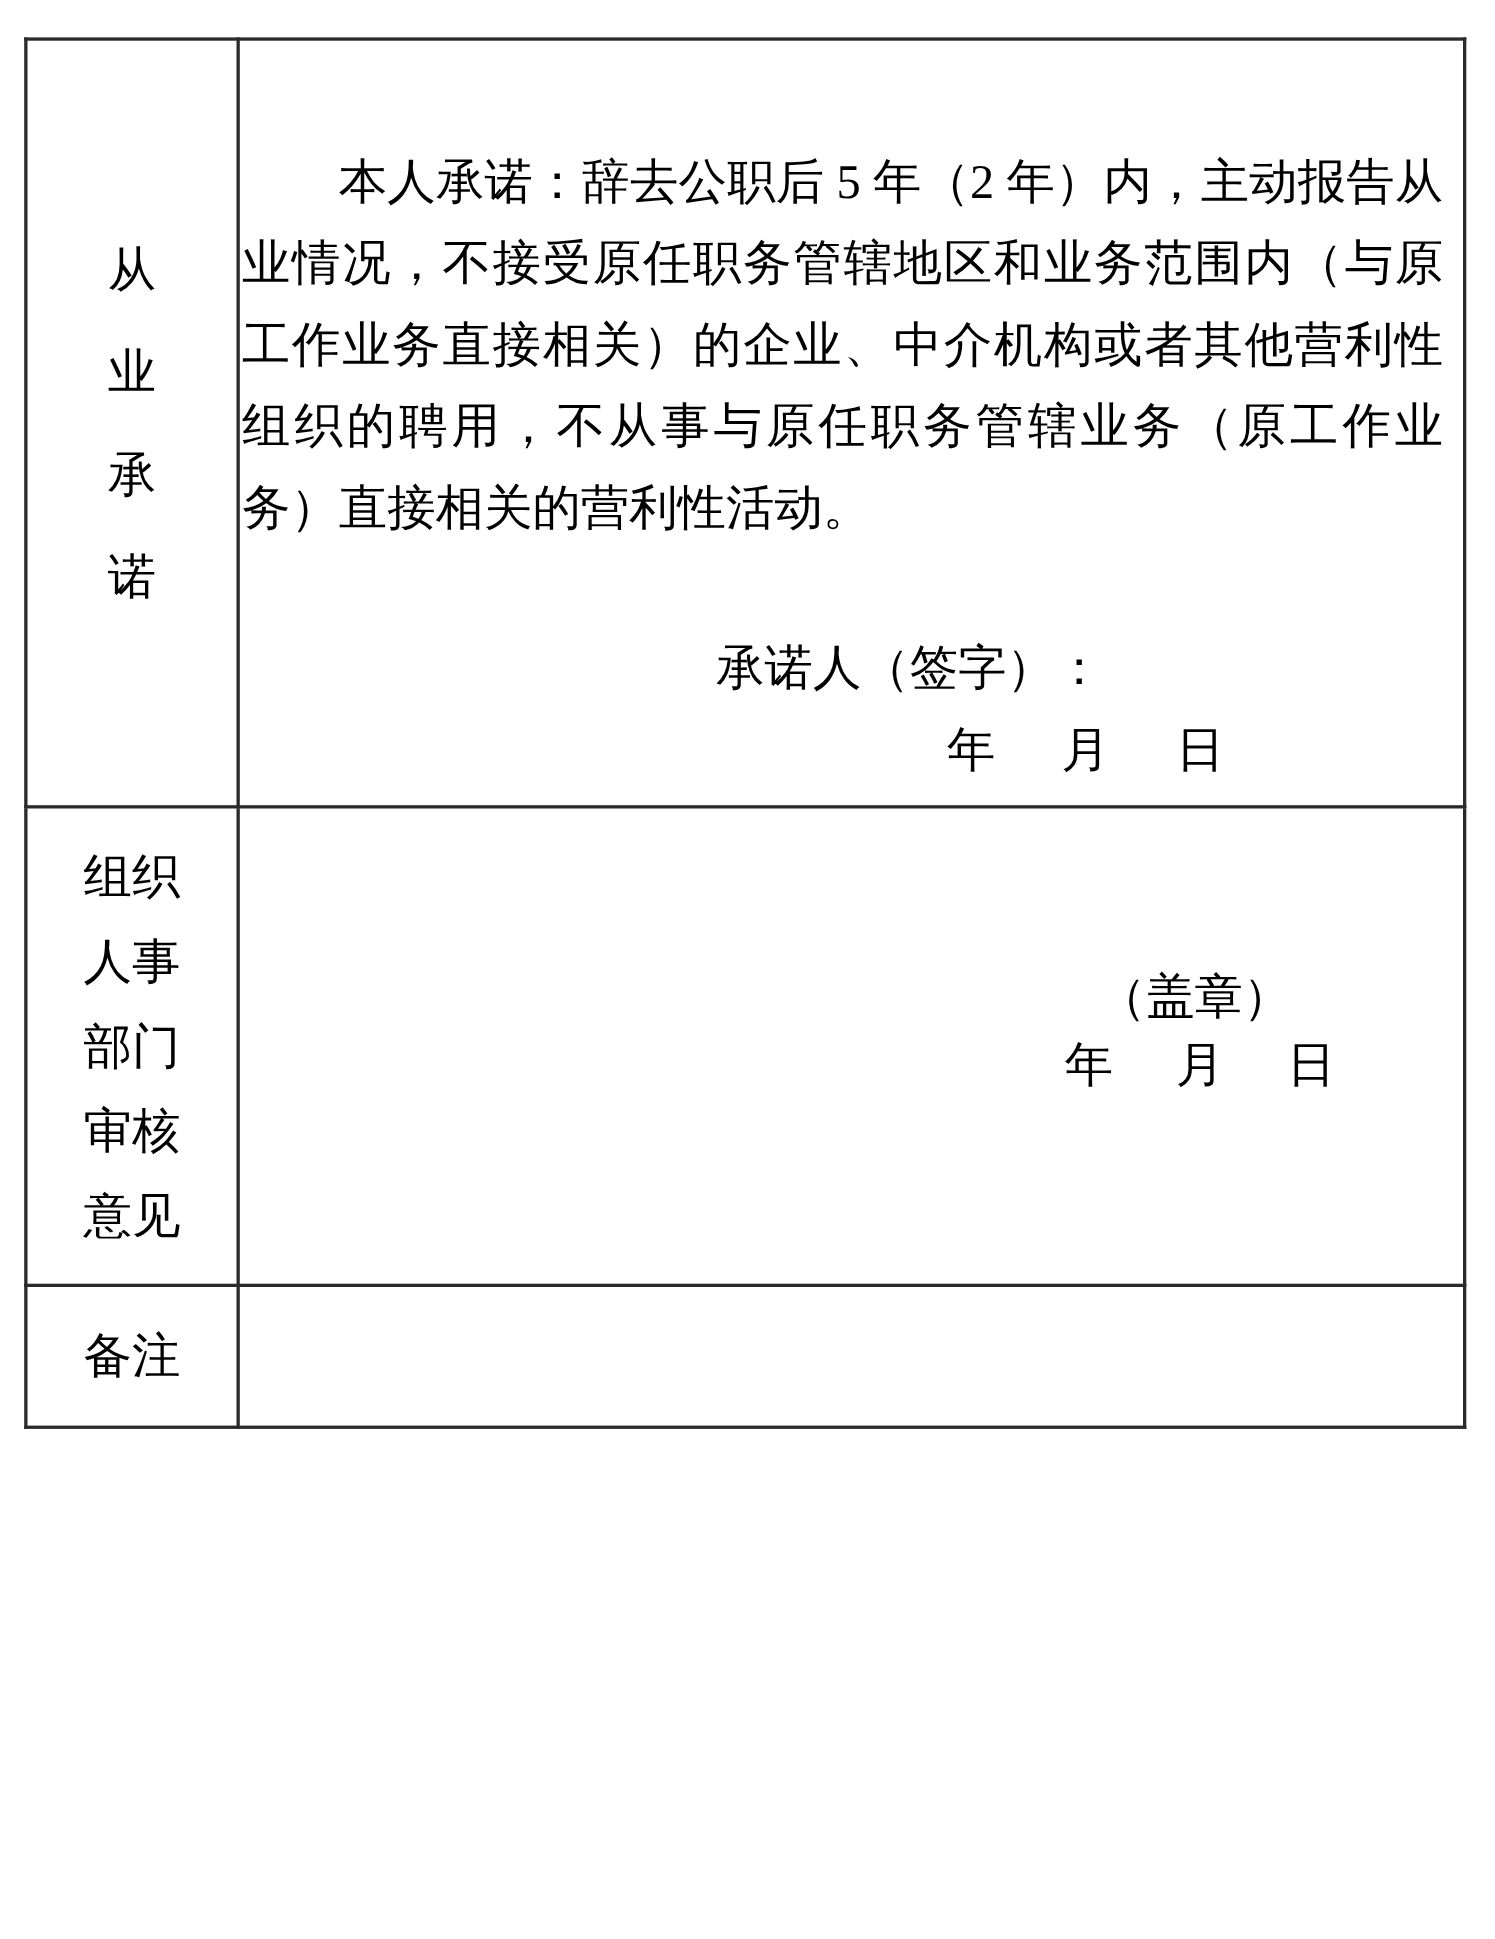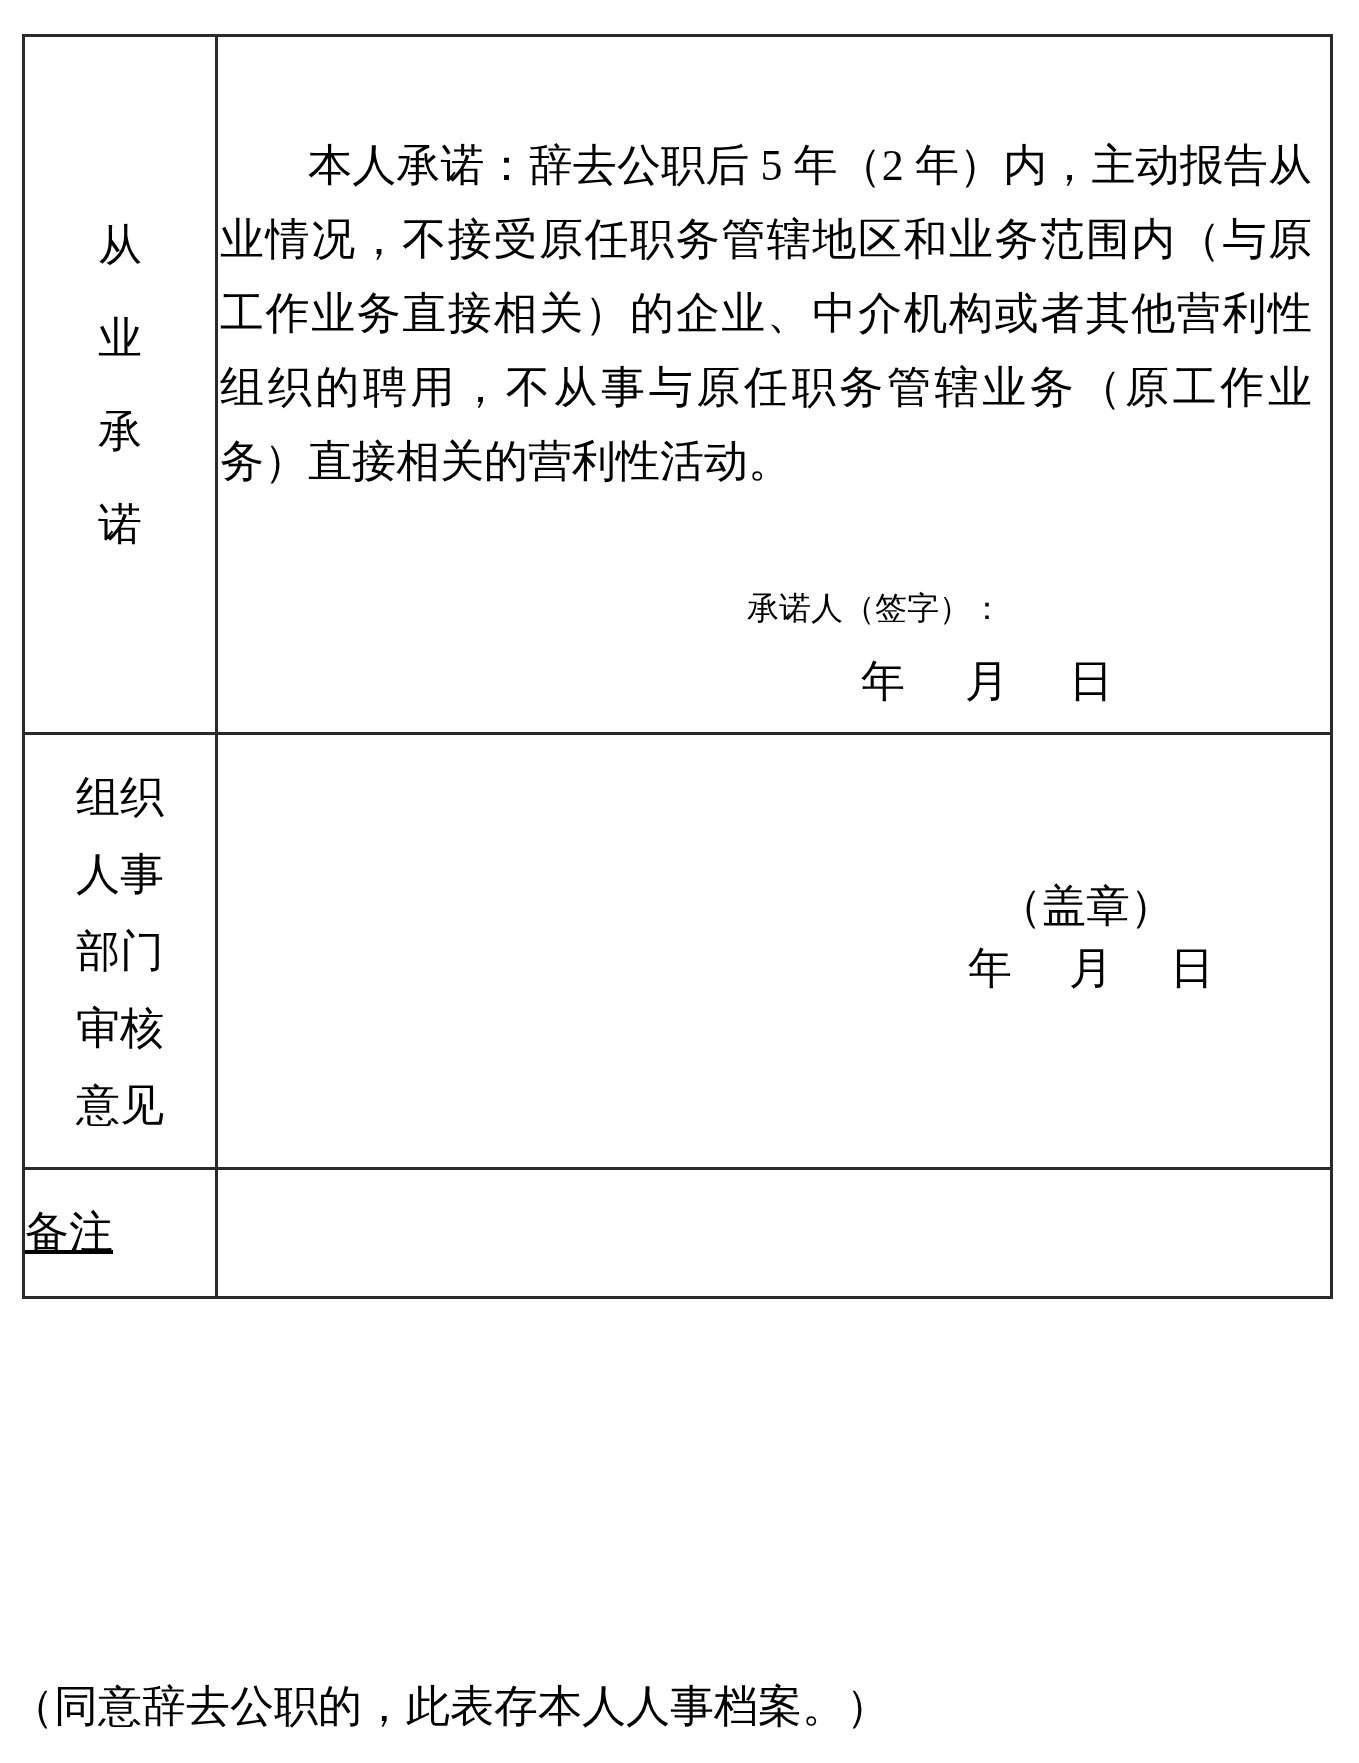--- a/index.html
+++ b/index.html
@@ -38,23 +38,23 @@
     flex-direction: column;
     align-items: center;
     justify-content: center;
     height: 100%;
     font-size: 44px;
   }
   .vlabel-r1 span { line-height: 93px; }
   .vlabel-r2 span { line-height: 77px; }
   .vlabel-r3 span { line-height: 73px; }
   .hlabel {
+    text-align: center;
     font-size: 44px;
     line-height: 60px;
-    text-decoration: underline;
   }
 
   
   .commitment-cell-inner {
     display: flex;
     flex-direction: column;
     height: 100%;
     padding-top: 78px;
     box-sizing: border-box;
   }
@@ -63,21 +63,21 @@
     font-size: 44px;
     line-height: 74px;
     text-align: justify;
     text-justify: inter-ideograph;
     text-indent: 88px;
   }
   .signer-line {
     margin-top: 72px;
     align-self: flex-end;
     margin-right: 327px;
-    font-size: 32px;
+    font-size: 44px;
     line-height: 74px;
     white-space: nowrap;
   }
   .date-line {
     display: flex;
     font-size: 44px;
     white-space: nowrap;
   }
   .date-line-r1 {
     align-self: flex-end;
@@ -191,15 +191,14 @@
           </div>
         </td>
         <td>
           <div class="remarks-content"></div>
         </td>
       </tr>
 
     </tbody>
   </table>
 
-  <p class="footer-note">（同意辞去公职的，此表存本人人事档案。）</p>
 
 </div>
 
 </body></html>

